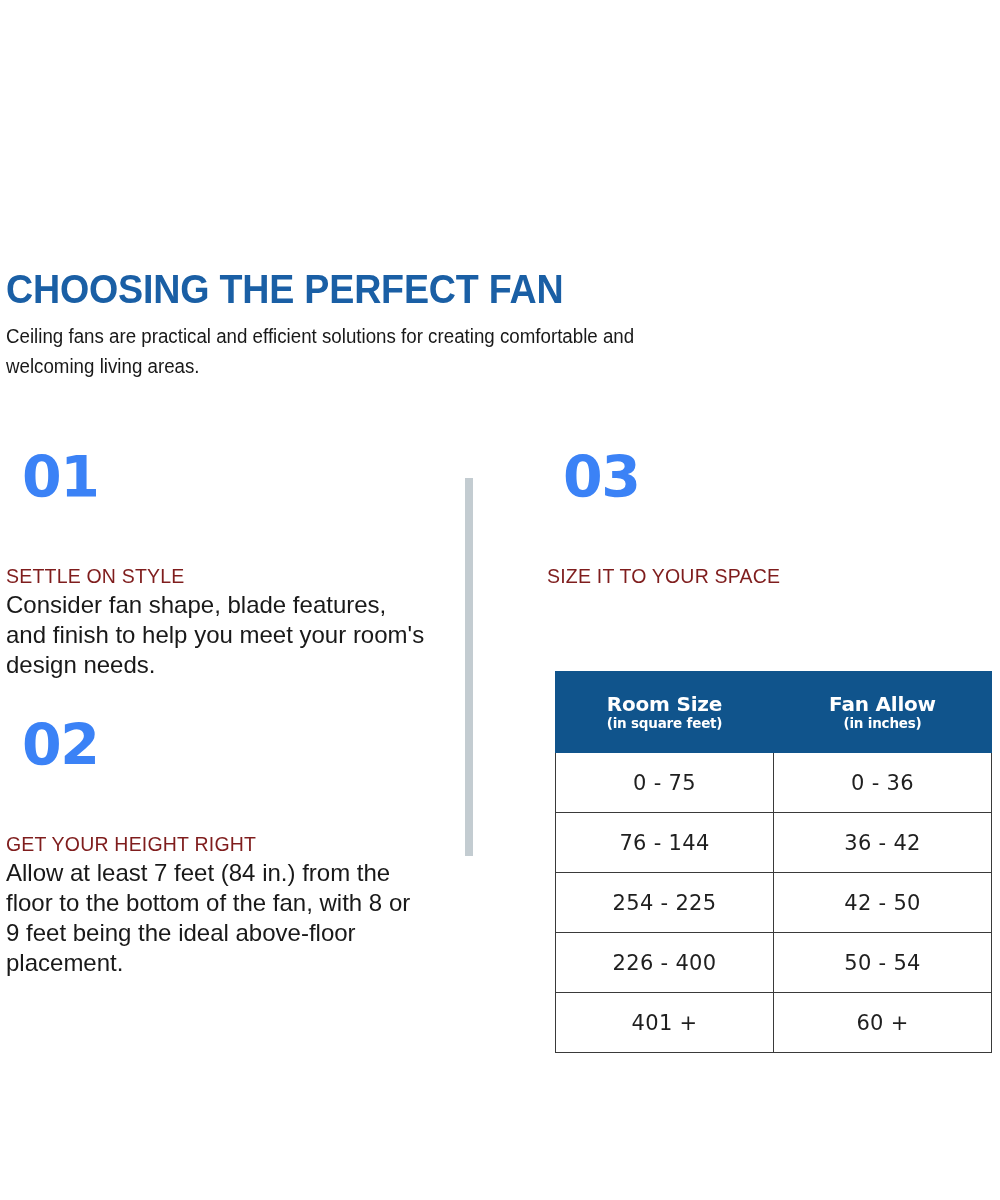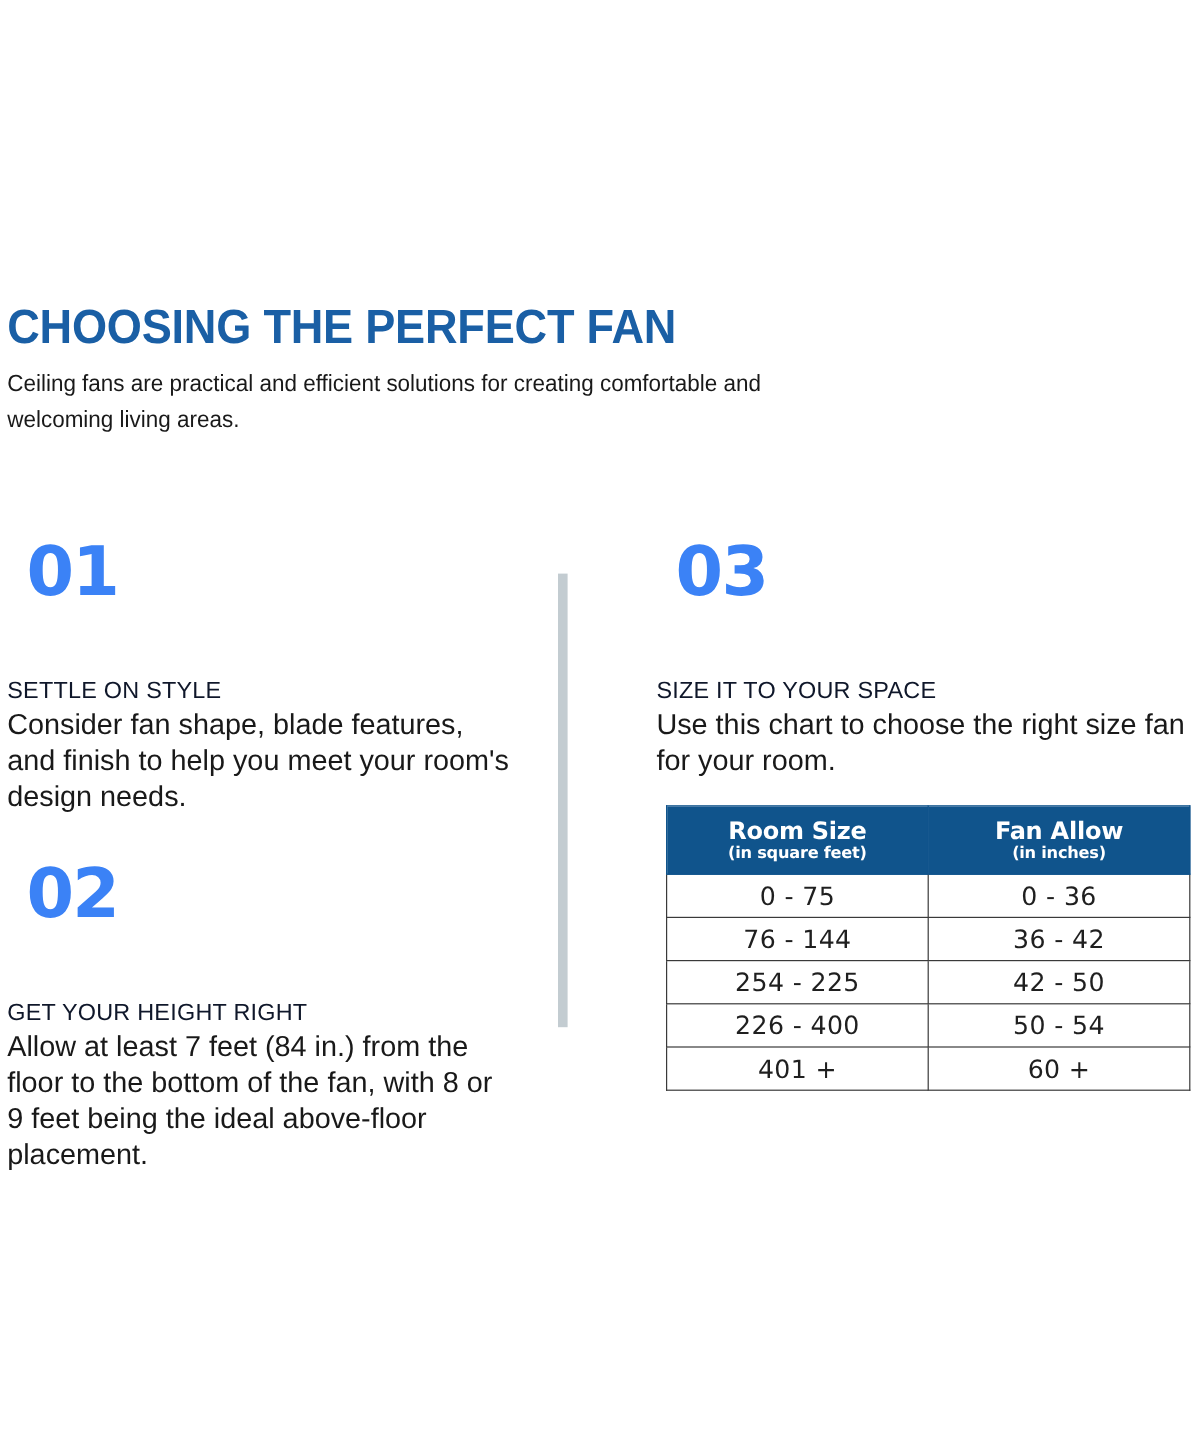--- a/index.html
+++ b/index.html
@@ -18,21 +18,21 @@
 
   .page {
     position: absolute;
     inset: 0;
   }
 
   
   .intro {
     position: absolute;
     left: 6px;
-    top: 250px;
+    top: 266px;
     width: 700px;
   }
   .main-title {
     margin: 0;
     font-family: "Liberation Sans", sans-serif;
     font-size: 40px;
     line-height: 46px;
     font-weight: bold;
     letter-spacing: -0.2px;
     color: #1a5fa5;
@@ -72,21 +72,21 @@
     line-height: 58px;
     letter-spacing: -1.5px;
     color: #3b82f6;
     margin: 16px;
   }
 
   .step-head {
     font-size: 19.5px;
     line-height: 24px;
     letter-spacing: 0.2px;
-    color: #0f172a;
+    color: #7f1d1d;
     margin: 0;
   }
 
   .step-body {
     font-size: 24px;
     line-height: 30px;
     color: #191919;
     margin: 0;
     padding-top: 2px;
   }
@@ -118,21 +118,21 @@
     left: 555px;
     top: 671px;
     width: 437px;
     border-collapse: collapse;
     table-layout: fixed;
   }
   .size-table th,
   .size-table td {
     border: 1px solid #3a3a3a;
     text-align: center;
-    padding: 0;
+    padding: 12px;
   }
   .size-table thead th {
     background: #10548c;
     border-color: #10548c;
     color: #ffffff;
     height: 56px;
     vertical-align: middle;
   }
   .th-main {
     display: block;
@@ -181,21 +181,20 @@
     <div class="step-head">GET YOUR HEIGHT RIGHT</div>
     <p class="step-body">Allow at least 7 feet (84 in.) from the floor to the bottom of the fan, with 8 or 9 feet being the ideal above-floor placement.</p>
   </div>
 
   <div class="divider"></div>
 
   <div class="col-right">
     <div class="step-num">03</div>
     <div class="gap-01"></div>
     <div class="step-head">SIZE IT TO YOUR SPACE</div>
-    <p class="step-body">Use this chart to choose the right size fan for your room.</p>
   </div>
 
   <table class="size-table">
     <thead>
       <tr>
         <th>
           <span class="th-main">Room Size</span>
           <span class="th-sub">(in square feet)</span>
         </th>
         <th>

